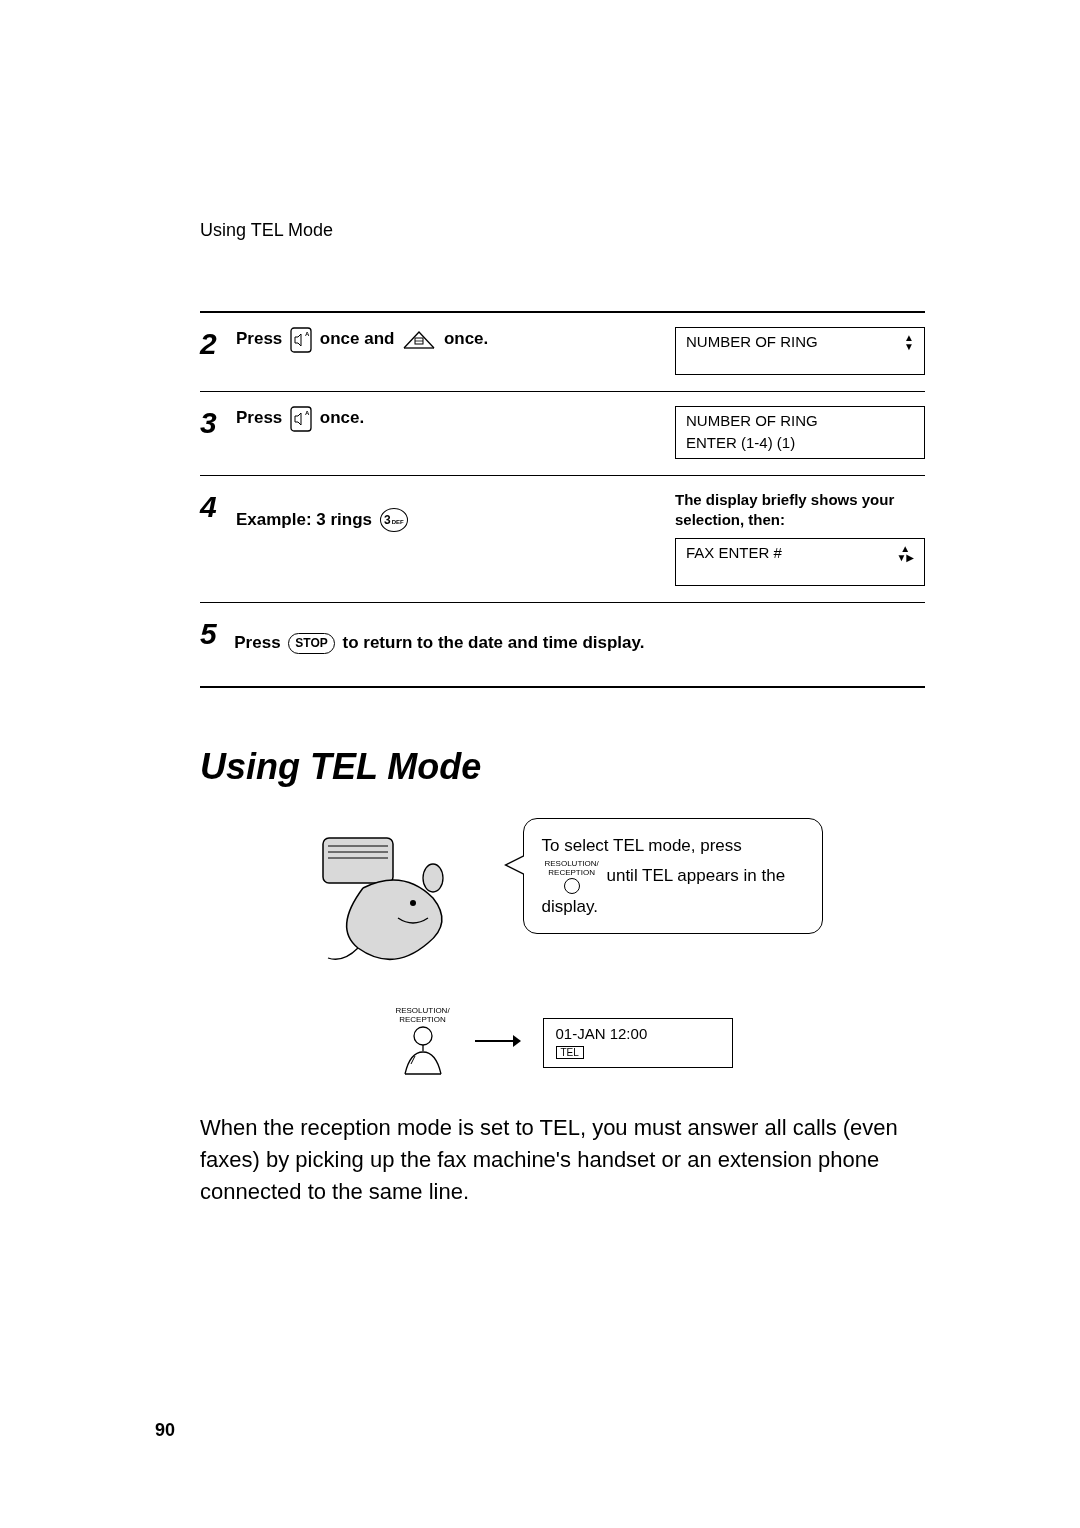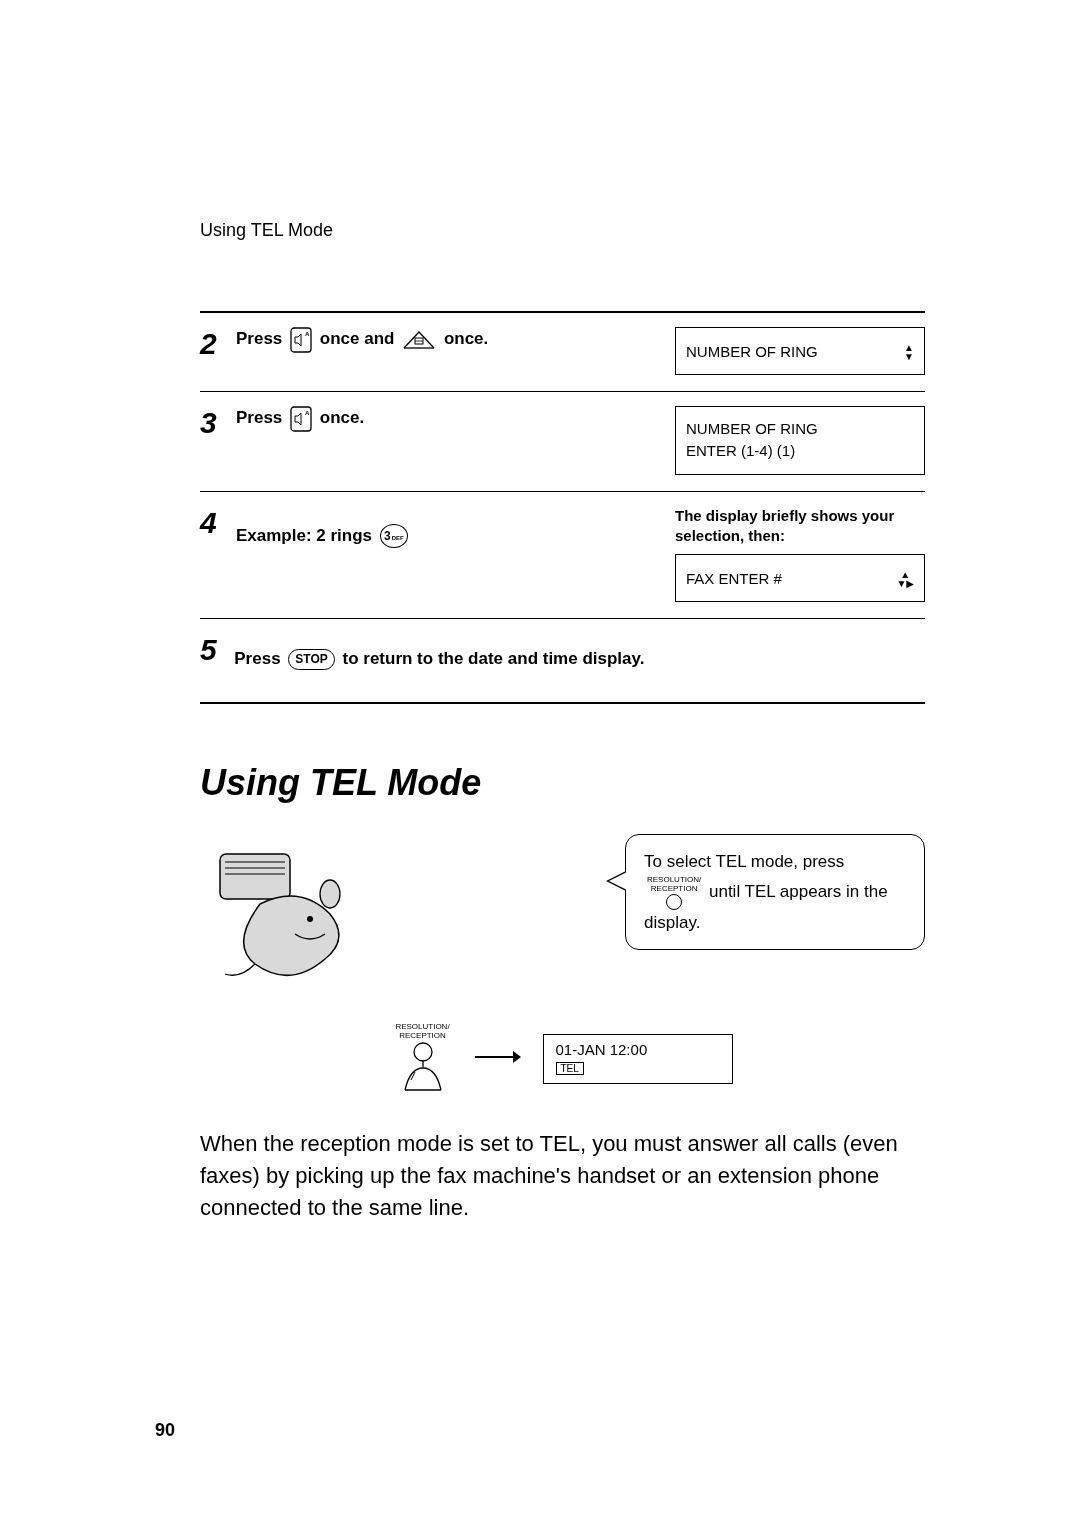--- a/index.html
+++ b/index.html
@@ -52,28 +52,28 @@
     line-height: 1.45;
     padding-right: 12px;
   }
   .rcol {
     width: 250px;
     flex-shrink: 0;
     font-size: 15px;
   }
   .lcd {
     border: 1.5px solid #000;
-    padding: 12px 10px;
+    padding: 4px 10px;
     font-size: 15px;
     line-height: 1.35;
     display: flex;
     flex-direction: column;
     gap: 2px;
     min-height: 48px;
-    justify-content: flex-end;
+    justify-content: flex-start;
   }
   .lcd-line {
     display: flex;
     align-items: center;
     justify-content: space-between;
   }
   .arrows-ud {
     display: flex;
     flex-direction: column;
     align-items: center;
@@ -119,21 +119,21 @@
     border: 1.3px solid #000;
     border-radius: 14px;
     padding: 1px 6px;
     font-size: 12px;
     margin: 16px 3px;
   }
 
   
   .illus-area {
     display: flex;
-    justify-content: space-between;
+    justify-content: center;
     gap: 30px;
     margin-top: 18px;
     align-items: flex-start;
   }
   .bubble {
     border: 1.5px solid #000;
     border-radius: 14px;
     padding: 14px 18px 14px 18px;
     width: 300px;
     font-size: 17px;
@@ -278,21 +278,21 @@
           <div>NUMBER OF RING</div>
           <div>ENTER (1-4) (1)</div>
         </div>
       </div>
     </div>
 
     <div class="step">
       <div class="num">4</div>
       <div class="instr">
         <div style="margin-top:18px;">
-          <span>Example: 2 rings</span>
+          <span>Example: 3 rings</span>
           <span class="digit-btn">
             <span>3</span><span class="sub">DEF</span>
           </span>
         </div>
       </div>
       <div class="rcol">
         <div class="rnote">The display briefly shows your selection, then:</div>
         <div class="lcd">
           <div class="lcd-line">
             <span>FAX ENTER #</span>

